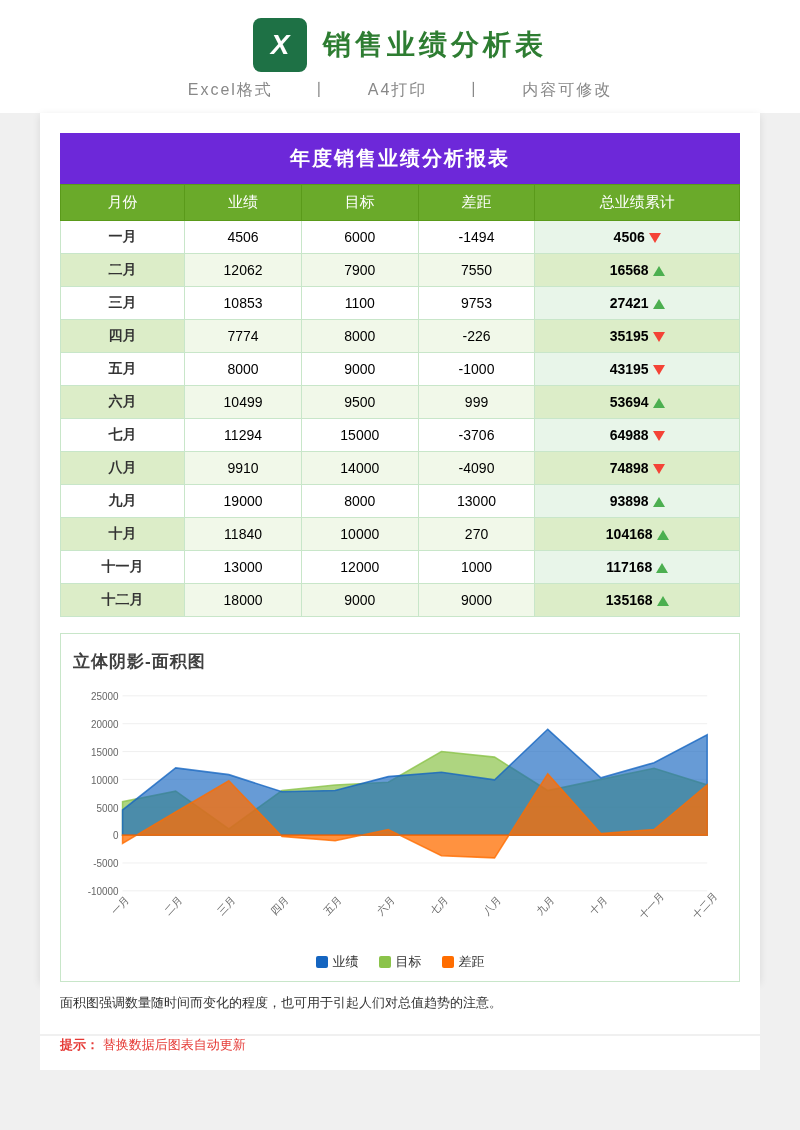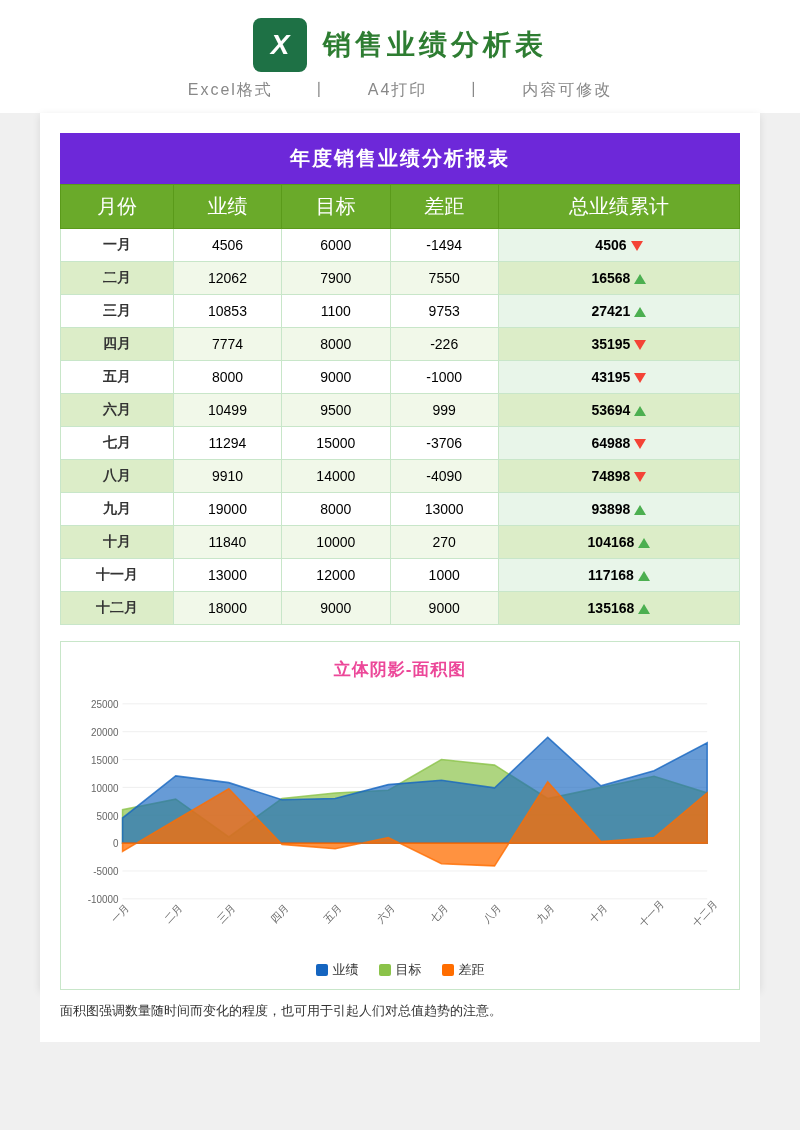--- a/index.html
+++ b/index.html
@@ -76,21 +76,21 @@
       border-collapse: collapse;
       font-size: 14px;
     }
     .data-table th {
       background: #6aaa2a;
       color: white;
       text-align: center;
       padding: 8px 4px;
       border: 1px solid #5a9a1a;
       font-weight: normal;
-      font-size: 20px;
+      font-size: 15px;
     }
     .data-table td {
       text-align: center;
       padding: 7px 4px;
       border: 1px solid #c8e6c9;
       font-size: 14px;
     }
     .data-table tr:nth-child(even) td {
       background: #f1f8e9;
     }
@@ -136,24 +136,23 @@
     }
 
     
     .chart-container {
       border: 1px solid #c8e6c9;
       margin-top: 16px;
       padding: 16px 12px 10px 12px;
       background: white;
     }
     .chart-title {
-      text-align: center;
       font-size: 17px;
       font-weight: bold;
-      color: #ec4899;
+      color: #404040;
       margin-bottom: 12px;
       letter-spacing: 1px;
     }
     .chart-area {
       width: 100%;
       height: 260px;
       position: relative;
     }
     .chart-legend {
       display: flex;
@@ -375,13 +374,17 @@
           <span>差距</span>
         </div>
       </div>
     </div>
 
   </div>
 
   <div class="footer-text">
     <span>面积图强调数量随时间而变化的程度，也可用于引起人们对总值趋势的注意。</span>
   </div>
+  <div class="tip-text">
+    <span style="color:#e53935;font-weight:bold;">提示：</span>
+    <span style="color:#e53935;">替换数据后图表自动更新</span>
+  </div>
 </div>
 
 </body></html>

